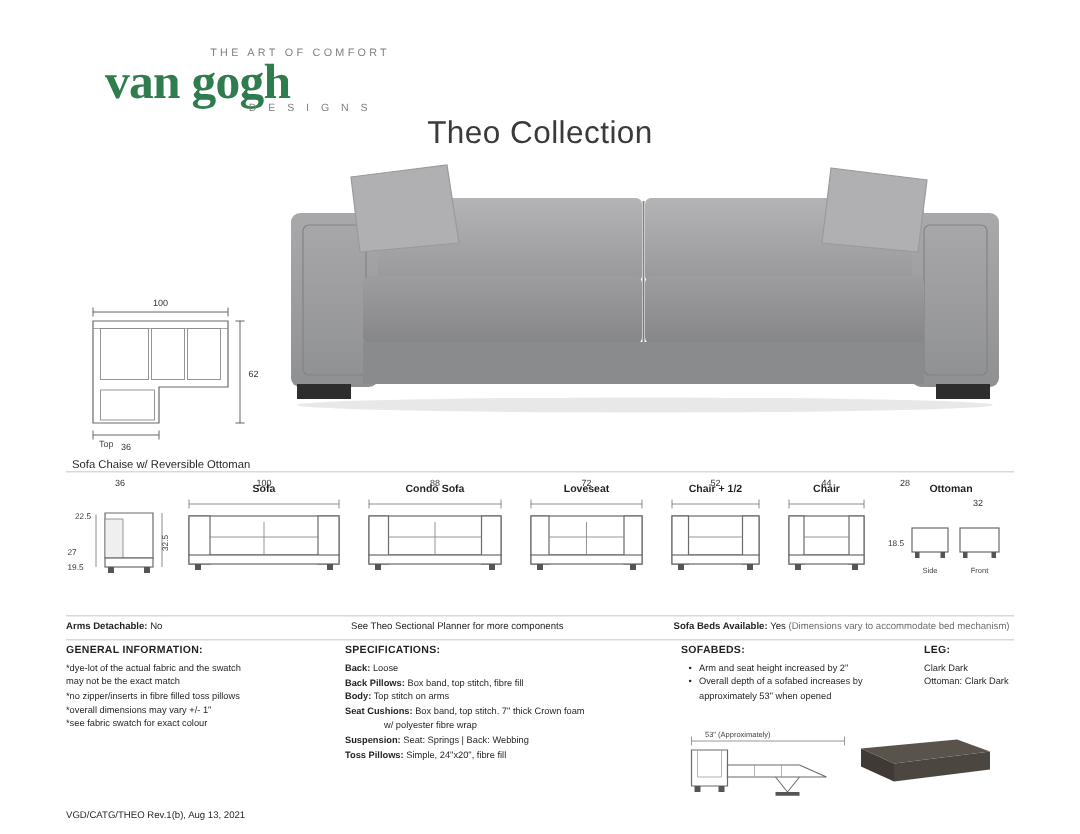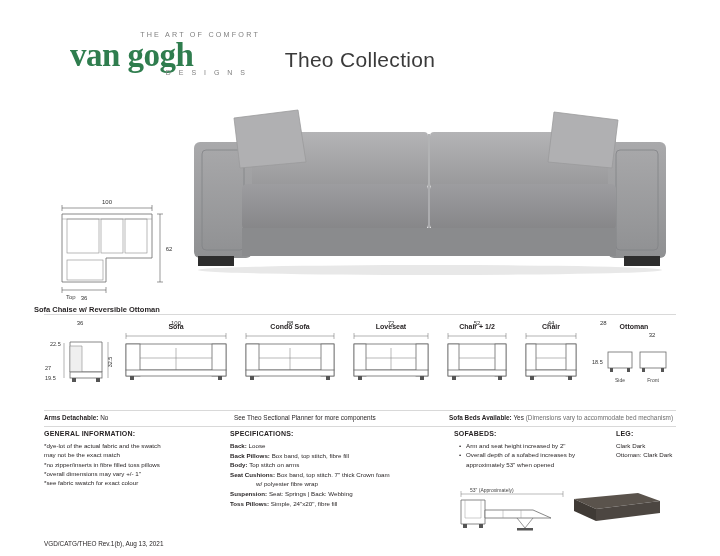--- a/index.html
+++ b/index.html
@@ -25,33 +25,33 @@
     font-size:33px; font-weight:bold; color:#2f7d4e;
     letter-spacing:-0.5px; line-height:0.95;
   }
   .logo-sub {
     font-size:7px; letter-spacing:3px; color:#7f7f7f;
     text-align:right; width:178px; margin-top:-2px;
   }
 
   
   .title {
-    position:absolute; left:0; right:0; top:48px;
+    position:absolute; left:0; right:0; top:77px;
     text-align:center; font-size:21px; color:#3a3a3a; letter-spacing:0.3px;
   }
 
   
   .hero { position:absolute; left:180px; top:96px; width:500px; height:185px; }
   .hero svg { display:block; }
 
   
   .chaise-block { position:absolute; left:48px; top:196px; width:150px; height:110px; }
   .chaise-caption {
-    position:absolute; left:34px; top:305px;
-    font-size:7.5px; font-weight:bold; color:#231f20;
+    position:absolute; left:48px; top:305px;
+    font-size:7.5px; font-weight:normal; color:#231f20;
   }
   .top-label { position:absolute; left:66px; top:294px; font-size:6px; color:#444; }
 
   
   .rule { position:absolute; height:1px; background:#d9d9d9; left:44px; right:44px; }
 
   
   .silrow { position:absolute; left:44px; top:318px; right:44px; height:90px; }
   .sil { position:absolute; top:0; }
   .sil .dim {

